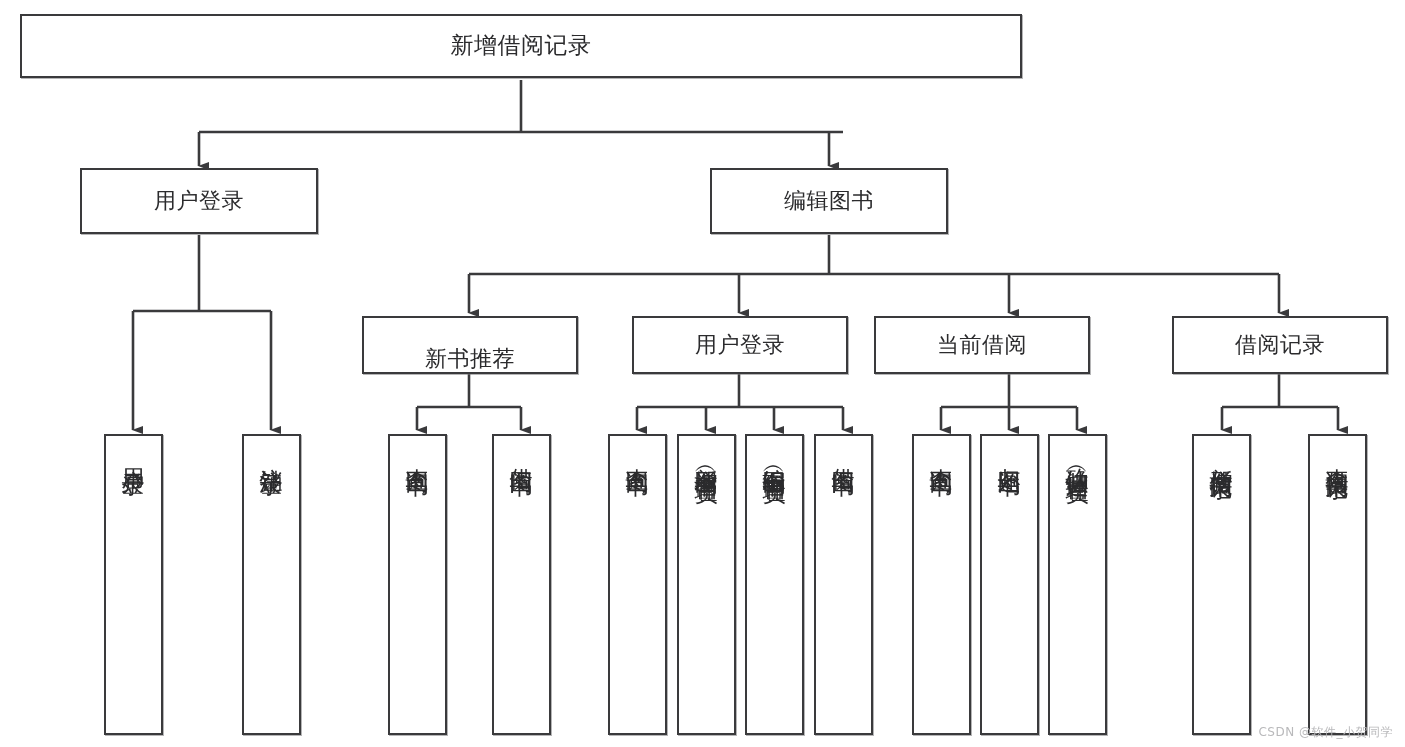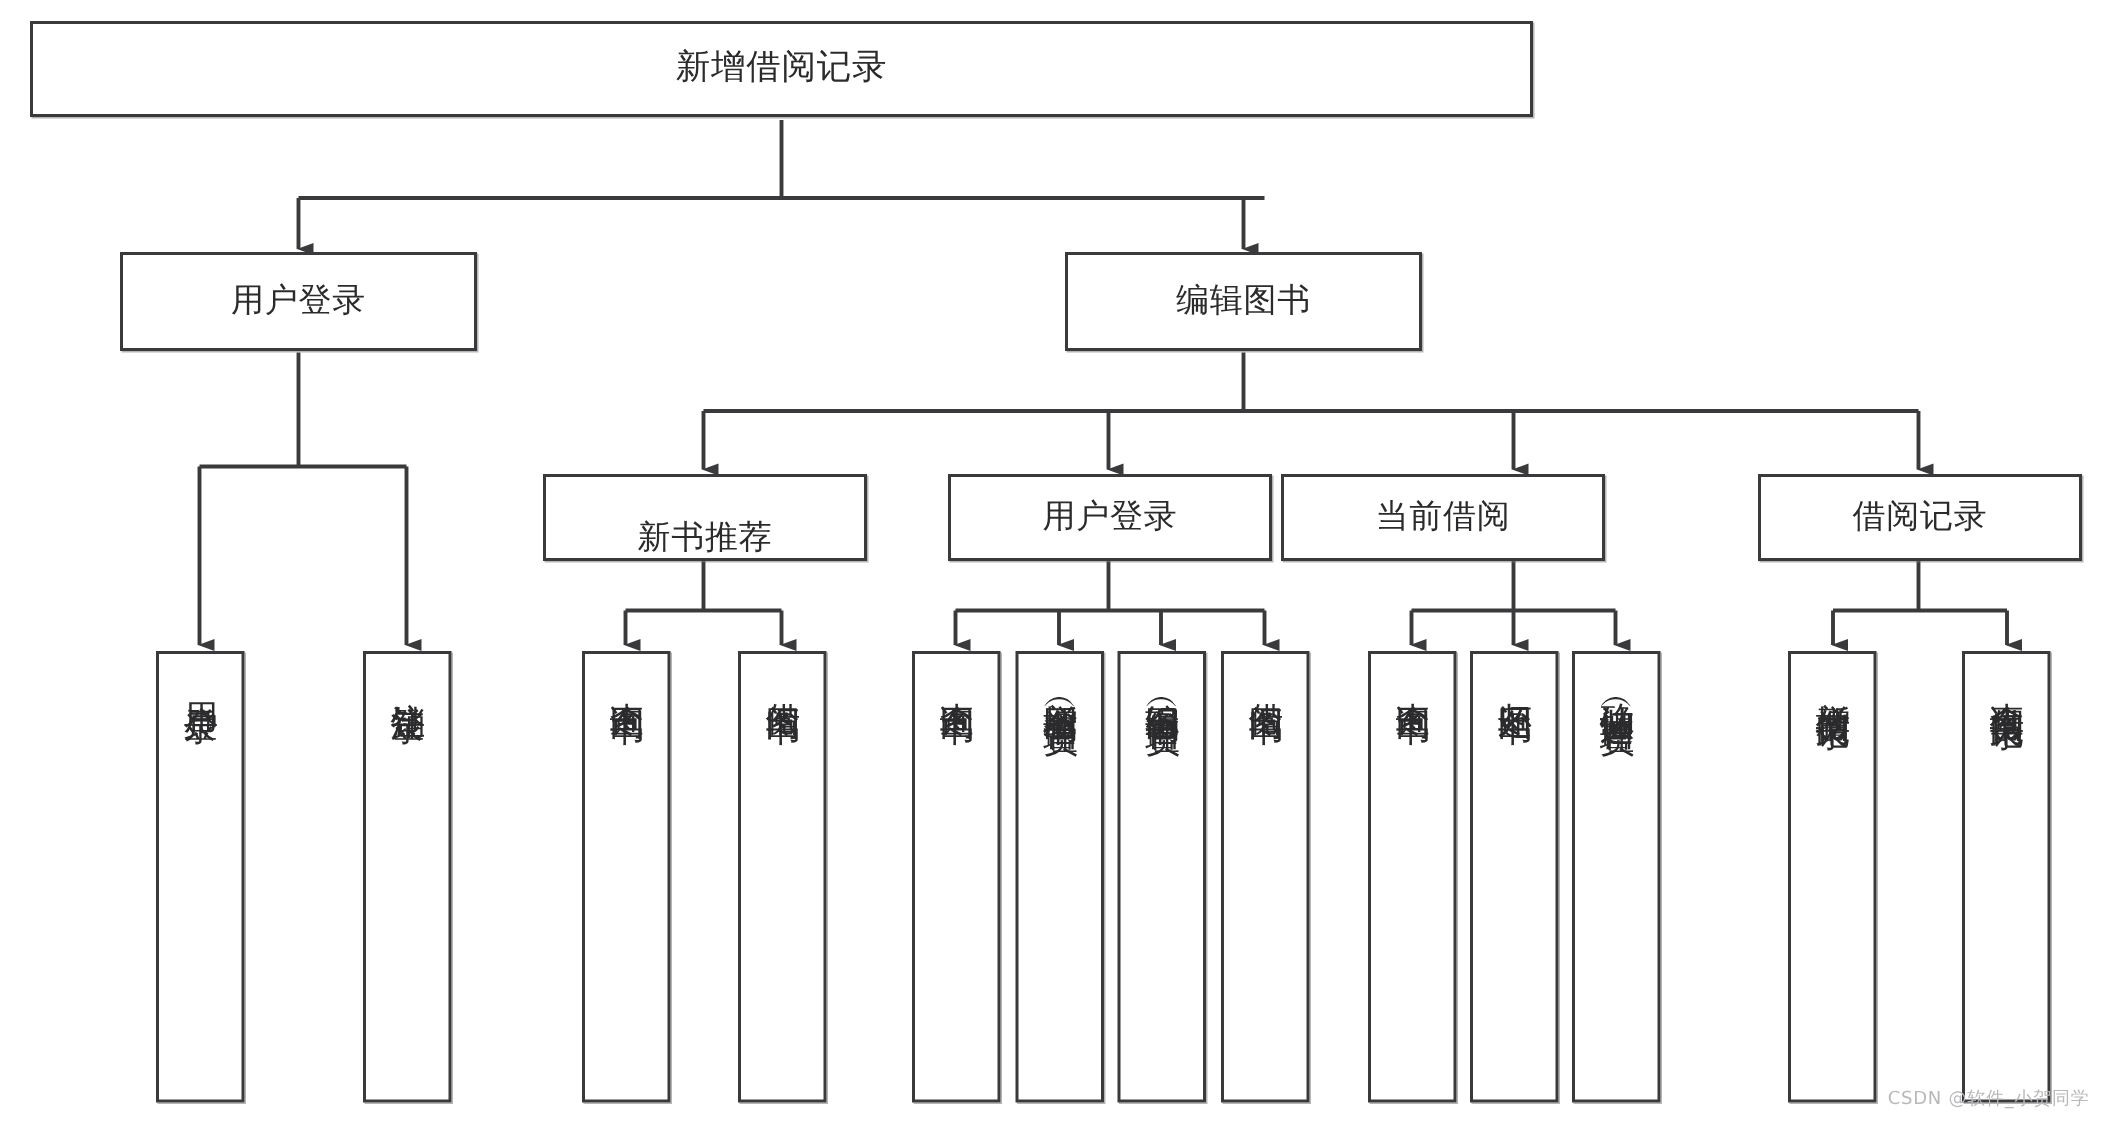--- a/index.html
+++ b/index.html
@@ -138,21 +138,21 @@
   <div class="node horiz" style="left:710px; top:168px; width:238px; height:66px;">
     <span class="node-label">编辑图书</span>
   </div>
 
   <div class="node horiz" style="left:362px; top:316px; width:216px; height:58px;align-items:flex-end;">
     <span class="node-label">新书推荐</span>
   </div>
   <div class="node horiz" style="left:632px; top:316px; width:216px; height:58px;">
     <span class="node-label">用户登录</span>
   </div>
-  <div class="node horiz" style="left:854px; top:316px; width:216px; height:58px;">
+  <div class="node horiz" style="left:874px; top:316px; width:216px; height:58px;">
     <span class="node-label">当前借阅</span>
   </div>
   <div class="node horiz" style="left:1172px; top:316px; width:216px; height:58px;">
     <span class="node-label">借阅记录</span>
   </div>
 
   <div class="node vert" style="left:104px; top:434px; width:59px; height:301px;">
     <span class="node-label">用户登录</span>
   </div>
   <div class="node vert" style="left:242px; top:434px; width:59px; height:301px;">

